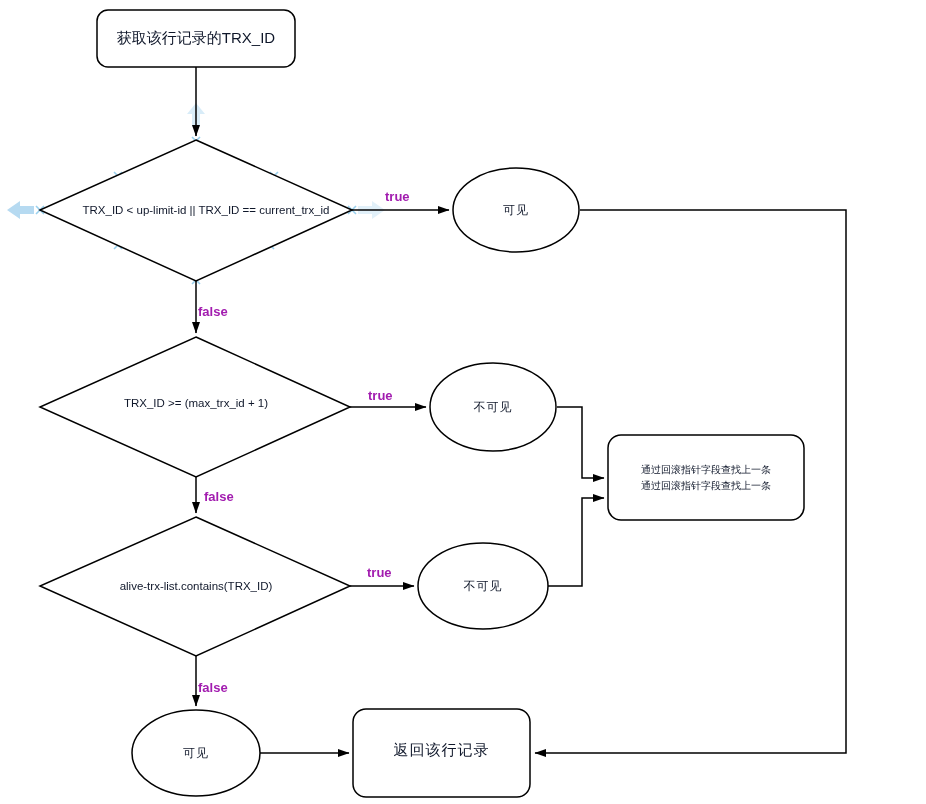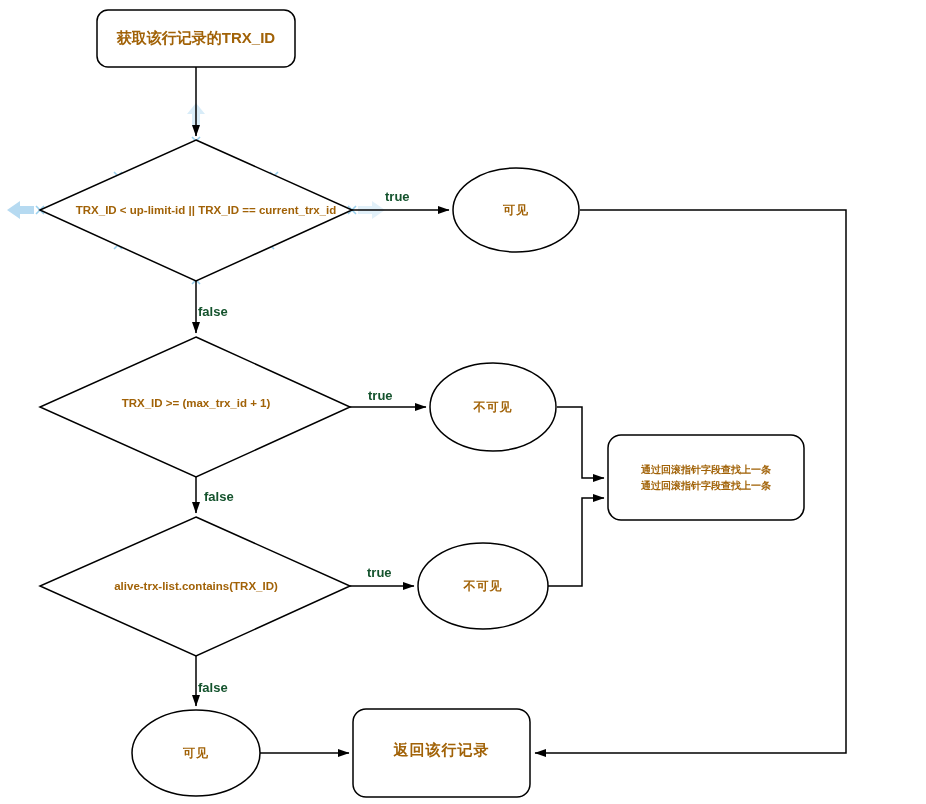--- a/index.html
+++ b/index.html
@@ -3,28 +3,28 @@
 <meta charset="utf-8">
 <style>
   html,body{margin:0;padding:0;background:#ffffff;}
   .stage{
     position:relative;width:926px;height:804px;background:#ffffff;overflow:hidden;
     font-family:"Liberation Sans", sans-serif;color:#000;
   }
   .stage svg{position:absolute;left:0;top:0;}
   .lbl{
     position:absolute;display:flex;align-items:center;justify-content:center;
-    font-weight:bold;text-align:center;pointer-events:none;white-space:nowrap;color:#a16207;
+    font-weight:normal;text-align:center;pointer-events:none;white-space:nowrap;color:#0f172a;
   }
   .node-lbl{font-size:15px;}
   .ellipse-lbl{font-size:12px;letter-spacing:1px;}
   .cond-lbl{font-size:11.5px;letter-spacing:0;}
   .note-lbl{font-size:10px;flex-direction:column;line-height:1.55;}
   .return-lbl{font-size:15px;letter-spacing:1px;}
-  .edge-lbl{position:absolute;font-weight:bold;font-size:13px;pointer-events:none;color:#14532d;}
+  .edge-lbl{position:absolute;font-weight:bold;font-size:13px;pointer-events:none;color:#a21caf;}
 </style>
 </head>
 <body>
 
 <div class="stage">
 
   <svg width="926" height="804" viewBox="0 0 926 804">
     <defs>
       <marker id="arrow" markerWidth="14" markerHeight="11" refX="11.5" refY="4.5" orient="auto" markerUnits="userSpaceOnUse">
         <path d="M0.5,0.5 L12,4.5 L0.5,8.5 Z" fill="#000000"></path>

